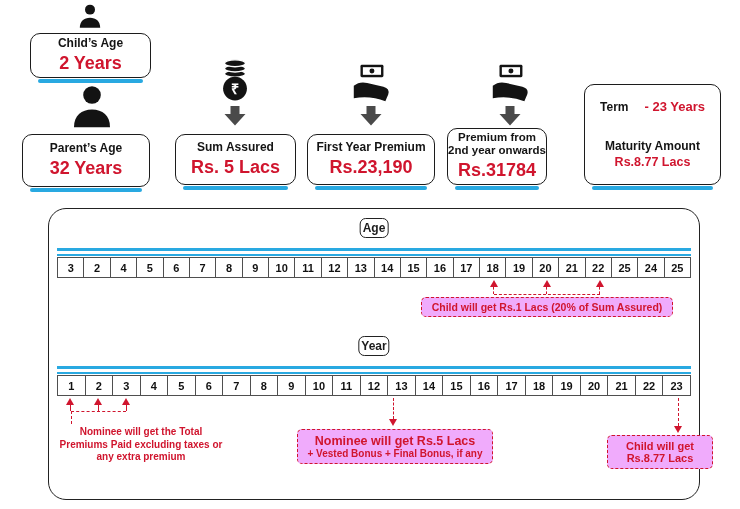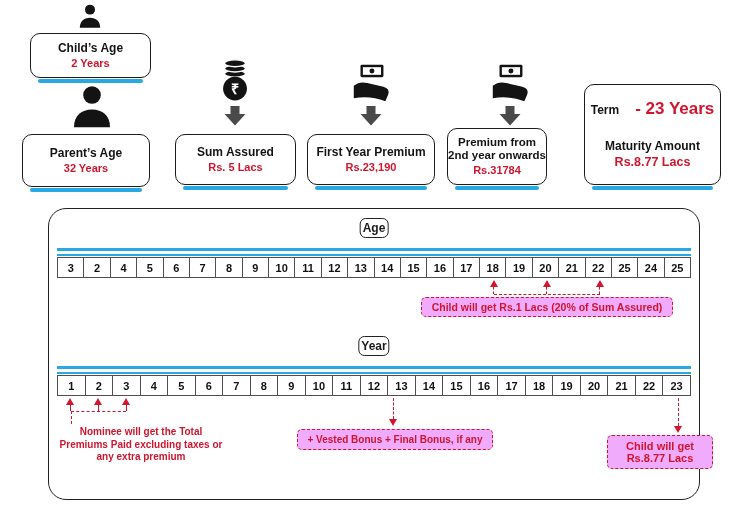--- a/index.html
+++ b/index.html
@@ -8,21 +8,21 @@
   .page { position:relative; width:740px; height:509px; background:#fff; overflow:hidden; color:var(--ink); }
   .icon { position:absolute; display:block; }
   .icon svg { display:block; width:100%; height:100%; }
 
   .info-box { position:absolute; background:#fff; border:1.6px solid var(--ink); border-radius:10px;
     display:flex; flex-direction:column; align-items:center; justify-content:center; text-align:center; z-index:2; }
   .info-box::after { content:""; position:absolute; left:7px; right:7px; bottom:-6px; height:4px;
     border-radius:3px; background:var(--blue); }
   .lbl { font-weight:bold; font-size:12px; color:#141414; line-height:1.25; }
   .lbl.sm { font-size:11.5px; line-height:1.18; }
-  .val { font-weight:bold; font-size:11px; color:var(--red); line-height:1.35; }
+  .val { font-weight:bold; font-size:18px; color:var(--red); line-height:1.35; }
   .term-box { justify-content:space-between; padding:13px 4px; }
   .term-line { display:flex; gap:16px; align-items:baseline; justify-content:center; }
 
   .chart { position:absolute; left:48px; top:208px; width:652px; height:292px;
     border:1.7px solid #222; border-radius:18px; background:#fff; }
   .pill { position:absolute; left:50%; transform:translateX(-50%); border:1.5px solid #222; border-radius:6px;
     padding:2px 2px; font-size:12px; font-weight:bold; background:#fff; }
   .strip { position:absolute; left:8px; right:8px; height:8px;
     border-top:3.5px solid var(--blue); border-bottom:2.5px solid var(--blue); }
   .num-row { position:absolute; left:8px; right:8px; height:21px; display:flex; }
@@ -119,21 +119,21 @@
   </span>
   <div class="info-box" style="left:447px;top:128px;width:100px;height:57px">
     <div class="lbl sm">Premium from</div>
     <div class="lbl sm">2nd year onwards</div>
     <div class="val">Rs.31784</div>
   </div>
 
   <div class="info-box term-box" style="left:584px;top:84px;width:137px;height:101px">
     <div class="term-line">
       <span class="lbl">Term</span>
-      <span class="val" style="font-size:17px">- 23 Years</span>
+      <span class="val" style="font-size:13px">- 23 Years</span>
     </div>
     <div>
       <div class="lbl">Maturity Amount</div>
       <div class="val" style="font-size:12.5px">Rs.8.77 Lacs</div>
     </div>
   </div>
 
   <div class="chart">
 
     <div class="pill" style="top:9px">Age</div>
@@ -208,20 +208,21 @@
     <div class="dline-v" style="left:21px;top:196px;height:6px"></div>
     <div class="dline-v" style="left:49px;top:196px;height:6px"></div>
     <div class="dline-v" style="left:77px;top:196px;height:6px"></div>
     <div class="dline-h" style="left:22px;top:202px;width:55px"></div>
     <div class="dline-v" style="left:22px;top:202px;height:13px"></div>
     <div class="plain-note" style="left:8px;top:217px;width:168px;font-size:10px">Nominee will get the Total Premiums Paid excluding taxes or any extra premium</div>
 
     <div class="dline-v" style="left:344px;top:189px;height:21px"></div>
     <div class="tri-down" style="left:340px;top:210px"></div>
     <div class="dash-note" style="left:248px;top:220px;width:196px;padding:4px 4px">
+      <div style="font-size:12.5px">Nominee will get Rs.5 Lacs</div>
       <div style="font-size:10px">+ Vested Bonus + Final Bonus, if any</div>
     </div>
 
     <div class="dline-v" style="left:629px;top:189px;height:28px"></div>
     <div class="tri-down" style="left:625px;top:217px"></div>
     <div class="dash-note" style="left:558px;top:226px;width:106px;padding:4px 4px;font-size:11px">
       <div>Child will get</div>
       <div>Rs.8.77 Lacs</div>
     </div>
 

